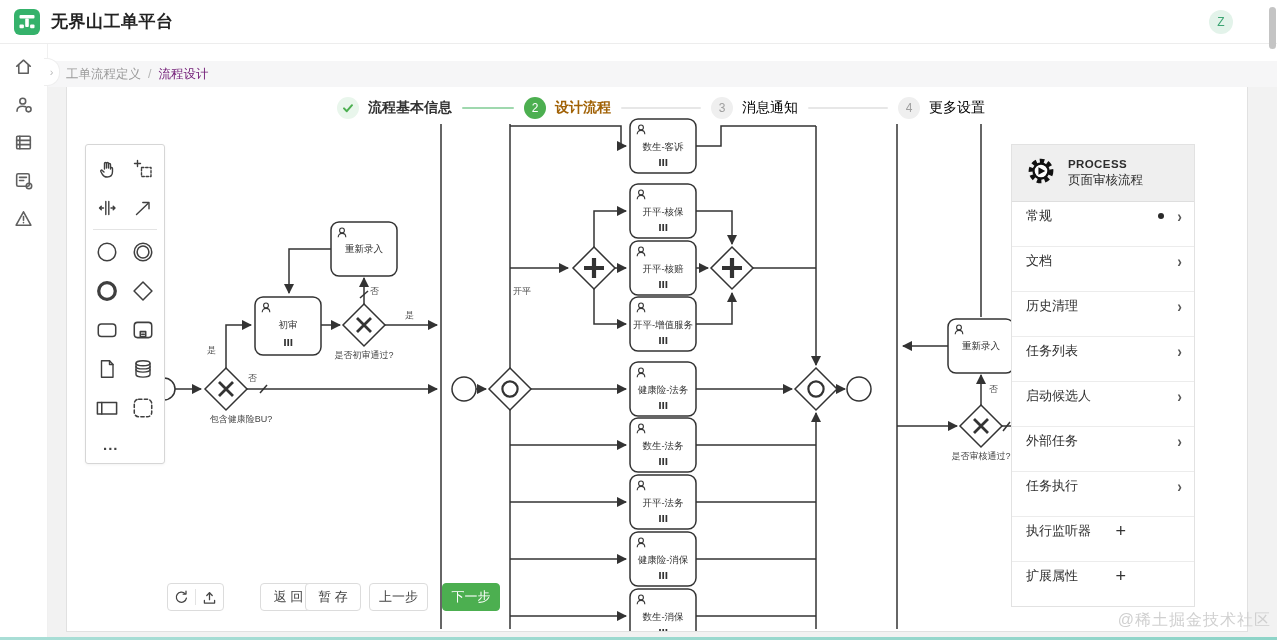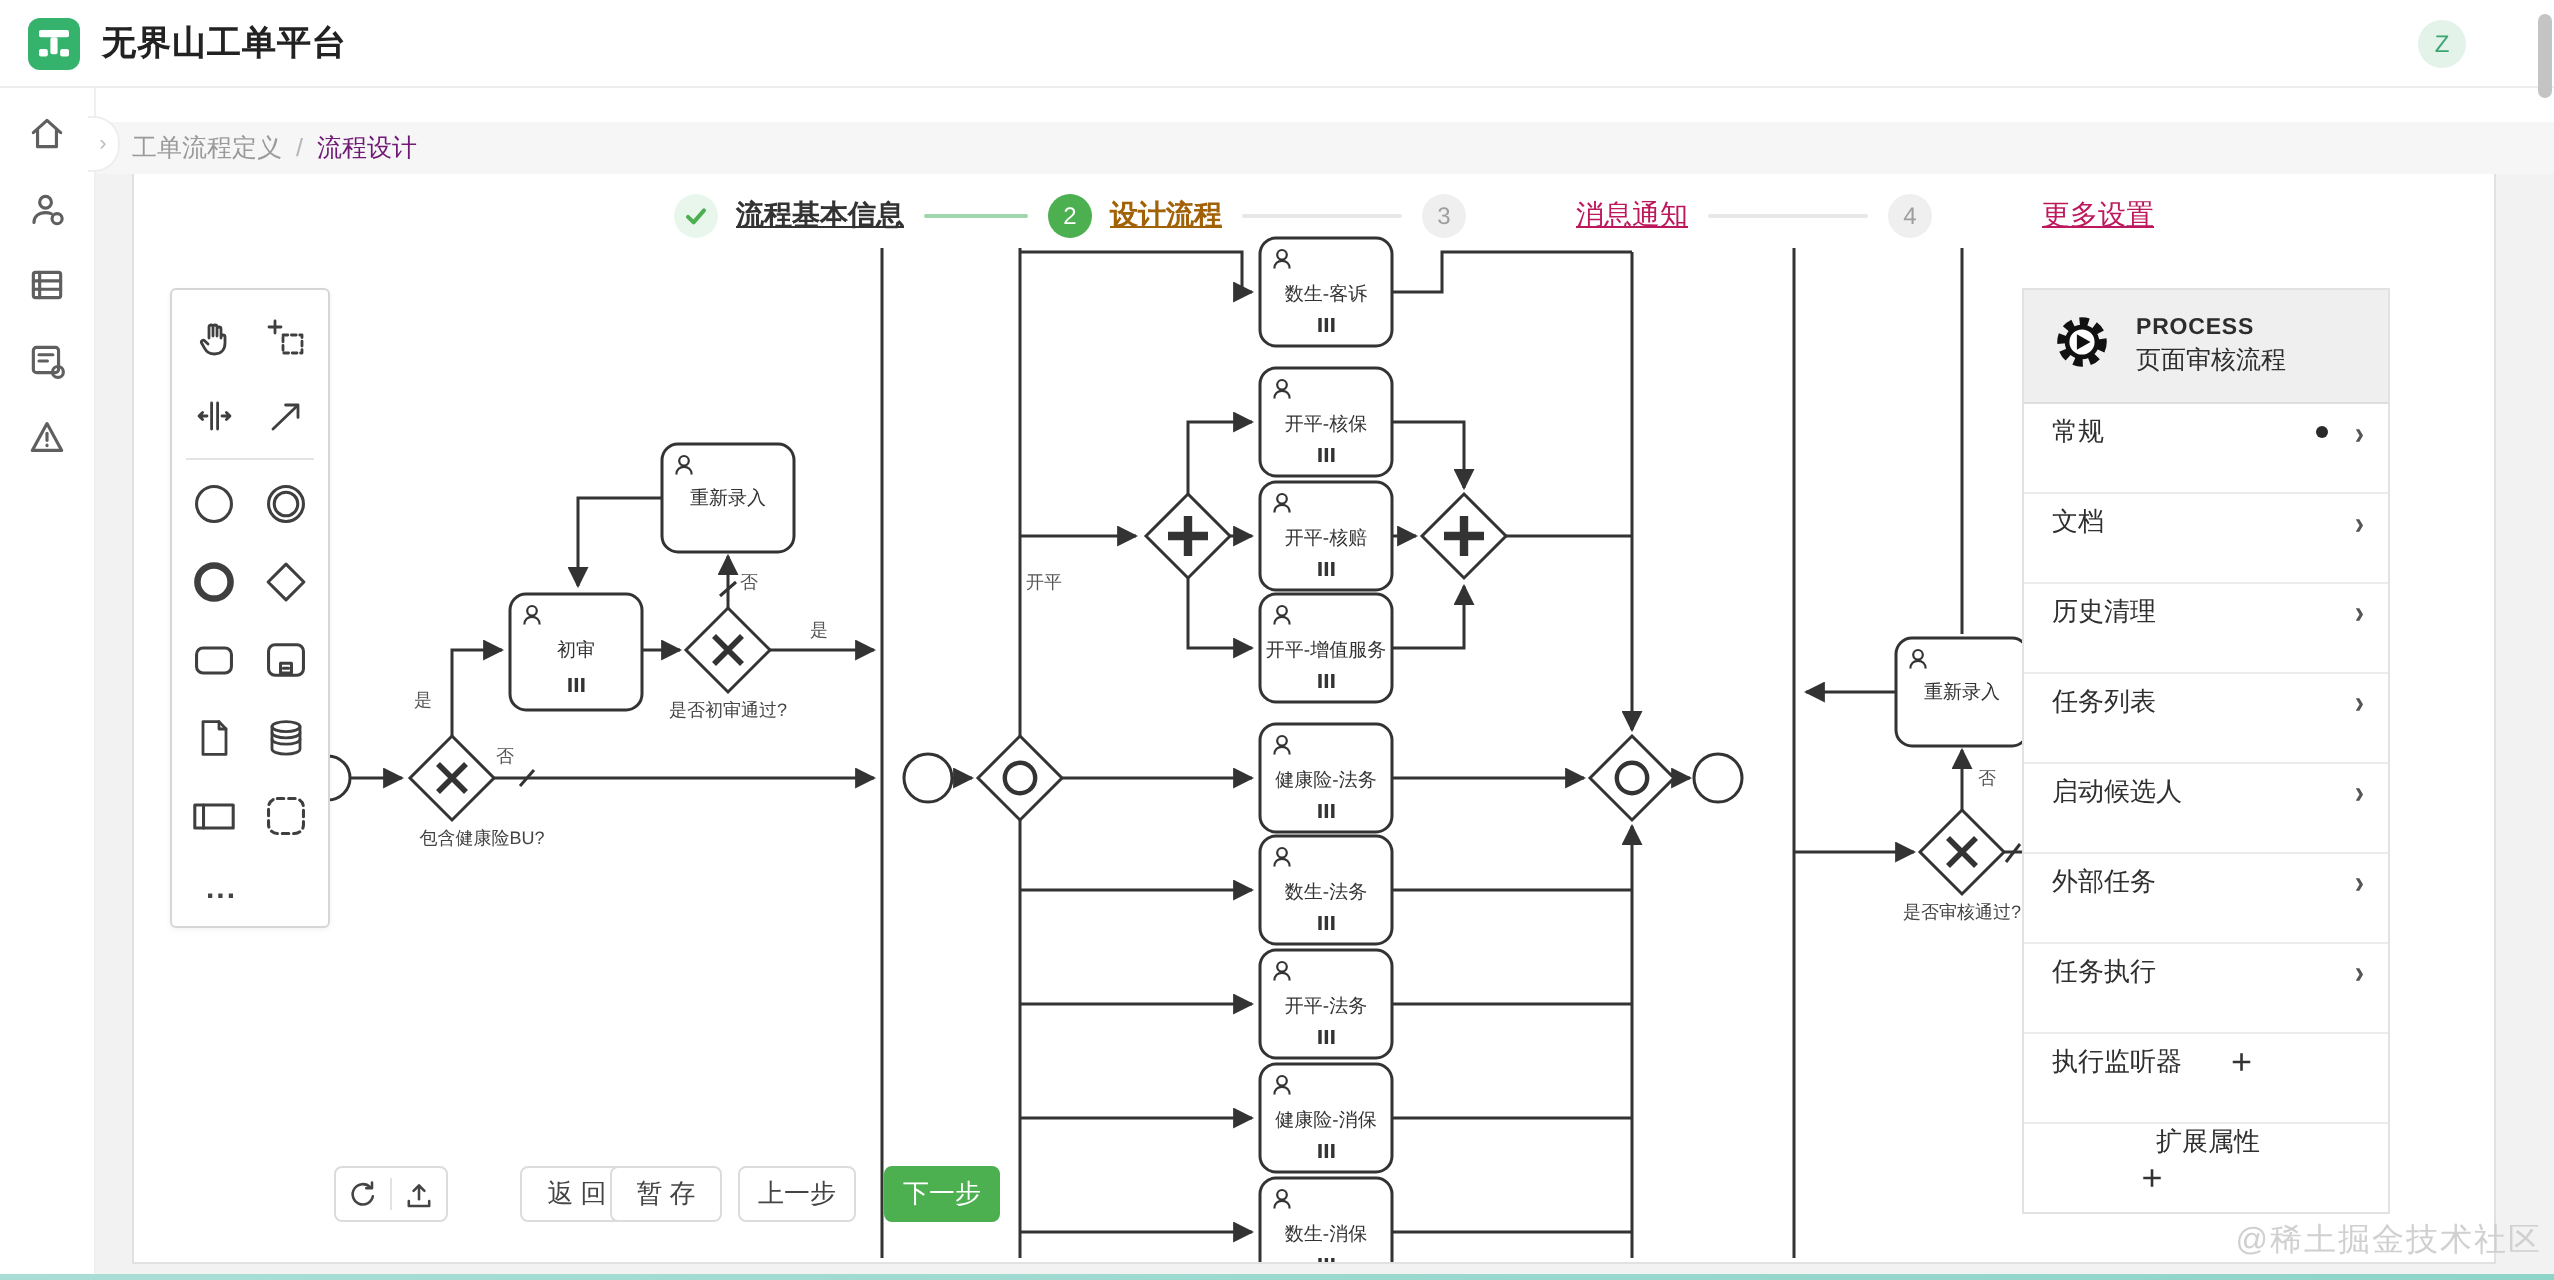--- a/index.html
+++ b/index.html
@@ -35,45 +35,45 @@
           overflow:hidden;box-sizing:content-box;}
   svg.diagram{position:absolute;left:0;top:0;z-index:1;}
 
   
   .stepper{position:absolute;left:270px;top:19px;display:flex;align-items:center;gap:10px;z-index:5;}
   .step-circle{width:22px;height:22px;border-radius:50%;display:flex;align-items:center;justify-content:center;
                font-size:12px;flex:0 0 auto;}
   .step-done .step-circle{background:#e9f6ec;}
   .step-active .step-circle{background:#4caf50;color:#fff;}
   .step-pending .step-circle{background:#efefef;color:#9e9e9e;}
-  .step-label{font-size:14px;text-decoration:underline;}
+  .step-label{font-size:14px;}
   .step-done .step-label{color:#333;font-weight:600;}
   .step-active .step-label{color:#a16207;font-weight:600;}
-  .step-pending .step-label{color:#be185d;margin-left:46px;}
+  .step-pending .step-label{color:#000000;}
   .step-line{height:2px;border-radius:1px;}
   .line-green{width:52px;background:#9fd8ae;}
   .line-gray{width:80px;background:#e7e7e7;}
   .step{display:flex;align-items:center;gap:9px;}
 
   
   .palette{position:absolute;left:18px;top:66px;width:80px;background:#fff;border:1px solid #d6d6d6;border-radius:3px;
            z-index:6;box-shadow:0 1px 3px rgba(0,0,0,.05);padding:4px 3px 2px;box-sizing:border-box;}
   .pal-grid{display:grid;grid-template-columns:1fr 1fr;}
   .pal-cell{height:39px;display:flex;align-items:center;justify-content:center;}
   .pal-cell svg{stroke:#3f3f3f;fill:none;stroke-width:1.4;stroke-linecap:round;stroke-linejoin:round;}
   .pal-div{grid-column:1/-1;border-top:1px solid #e4e4e4;margin:2px 4px;}
   .pal-more{height:34px;display:flex;align-items:center;padding-left:14px;font-size:15px;font-weight:700;color:#444;letter-spacing:1px;}
 
   
   .props{position:absolute;left:944px;top:66px;width:184px;background:#fff;border:1px solid #e2e2e2;z-index:6;box-sizing:border-box;}
   .props-head{background:#efefef;border-bottom:1px solid #dedede;height:56px;display:flex;align-items:center;gap:11px;padding:0 13px;}
   .props-eyebrow{font-size:11.5px;color:#2d2d2d;font-weight:700;letter-spacing:.4px;}
   .props-title{font-size:12.5px;color:#2d2d2d;margin-top:2px;}
   .prow{height:28px;display:flex;align-items:center;padding:0 12px 16px 14px;border-bottom:1px solid #ececec;font-size:13px;color:#2f2f2f;}
-  .prow:last-child{border-bottom:none;flex-direction:column;}
+  .prow:last-child{border-bottom:none;}
   .prow-label{flex:1;}
   .dot{width:6px;height:6px;border-radius:50%;background:#2a2a2a;margin-right:13px;}
   .chev{color:#555;font-size:14px;font-weight:600;transform:scaleY(1.15);}
   .plus{font-size:18px;font-weight:400;color:#333;margin-right:56px;line-height:1;}
 
   
   .fbtn{position:absolute;top:513px;height:28px;border:1px solid #dcdcdc;border-radius:4px;background:#fff;
         font-size:13px;color:#444;display:flex;align-items:center;justify-content:center;z-index:7;box-sizing:border-box;}
   .fbtn svg{stroke:#444;fill:none;stroke-width:1.5;stroke-linecap:round;stroke-linejoin:round;}
   .icon-group{left:119px;width:57px;gap:0;padding:0;}

